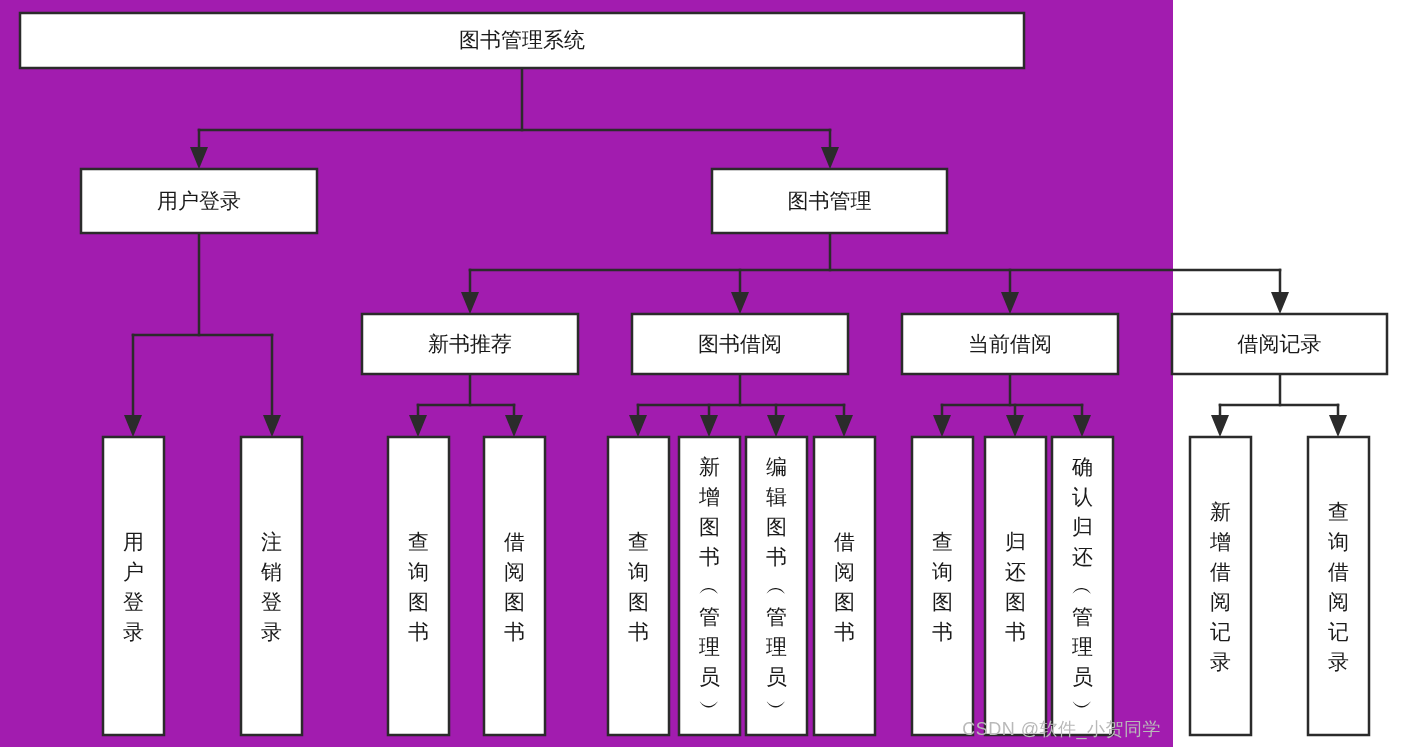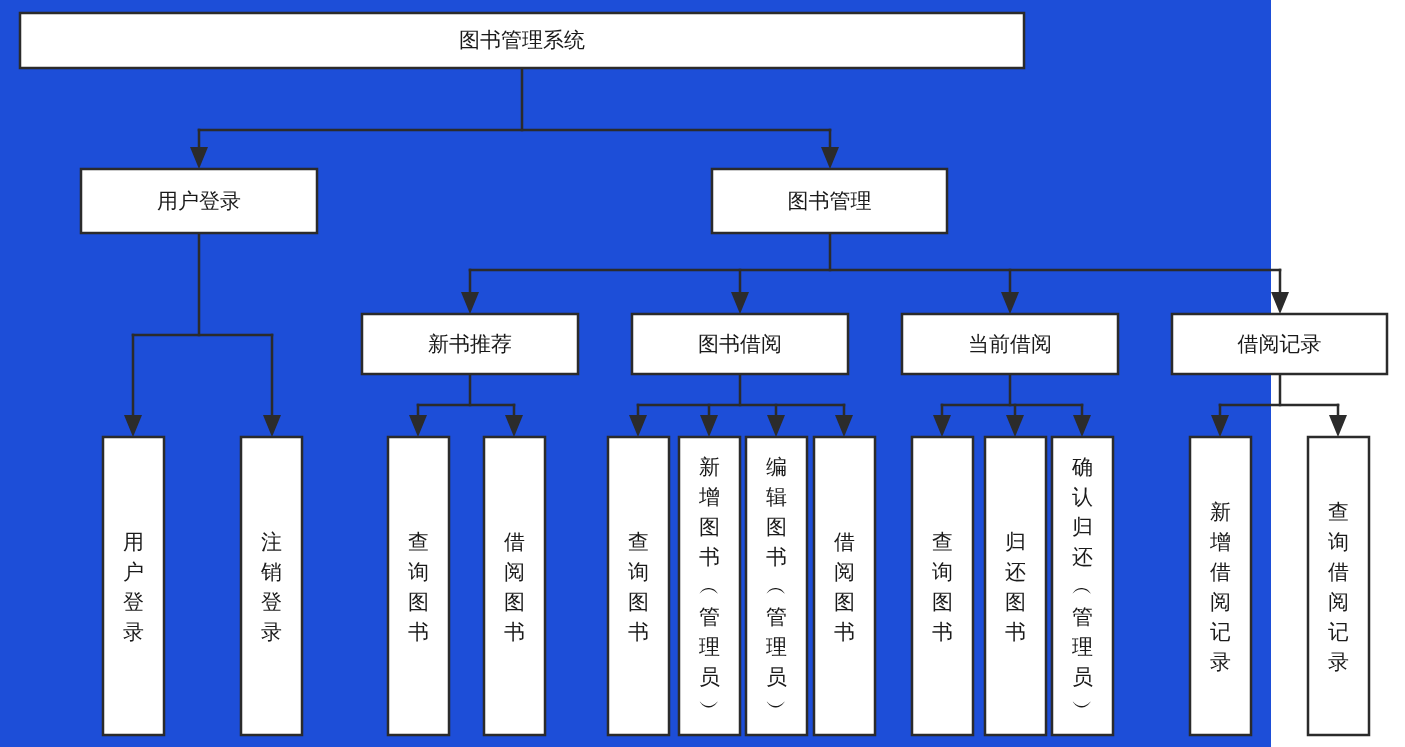--- a/index.html
+++ b/index.html
@@ -9,23 +9,23 @@
   }
   body {
     width: 1405px;
     height: 747px;
     font-family: "Liberation Sans", "DejaVu Sans", sans-serif;
     overflow: hidden;
     position: relative;
   }
   #diagram-root {
     position: relative;
-    width: 1271px;
+    width: 1173px;
     height: 747px;
-    background: #1d4ed8;
+    background: #a21caf;
   }
   svg#flow-svg {
     position: absolute;
     left: 0;
     top: 0;
     width: 1405px;
     height: 747px;
   }
   .node-rect {
     fill: #ffffff;
@@ -204,14 +204,15 @@
           <rect x="1190" y="437" width="61" height="298" class="node-rect"></rect>
           <text x="1220.5" y="519.4" class="node-label-v"><tspan x="1220.5" dy="0">新</tspan><tspan x="1220.5" dy="30">增</tspan><tspan x="1220.5" dy="30">借</tspan><tspan x="1220.5" dy="30">阅</tspan><tspan x="1220.5" dy="30">记</tspan><tspan x="1220.5" dy="30">录</tspan></text>
         </g>
         <g>
           <rect x="1308" y="437" width="61" height="298" class="node-rect"></rect>
           <text x="1338.5" y="519.4" class="node-label-v"><tspan x="1338.5" dy="0">查</tspan><tspan x="1338.5" dy="30">询</tspan><tspan x="1338.5" dy="30">借</tspan><tspan x="1338.5" dy="30">阅</tspan><tspan x="1338.5" dy="30">记</tspan><tspan x="1338.5" dy="30">录</tspan></text>
         </g>
       </g>
   </svg>
 
+  <div class="watermark-text">CSDN @软件_小贺同学</div>
 
 </div>
 
 </body></html>

